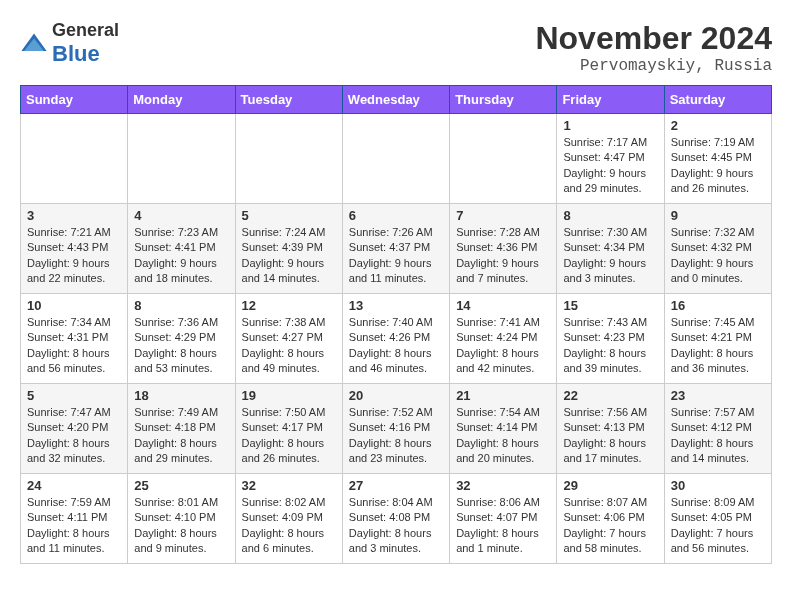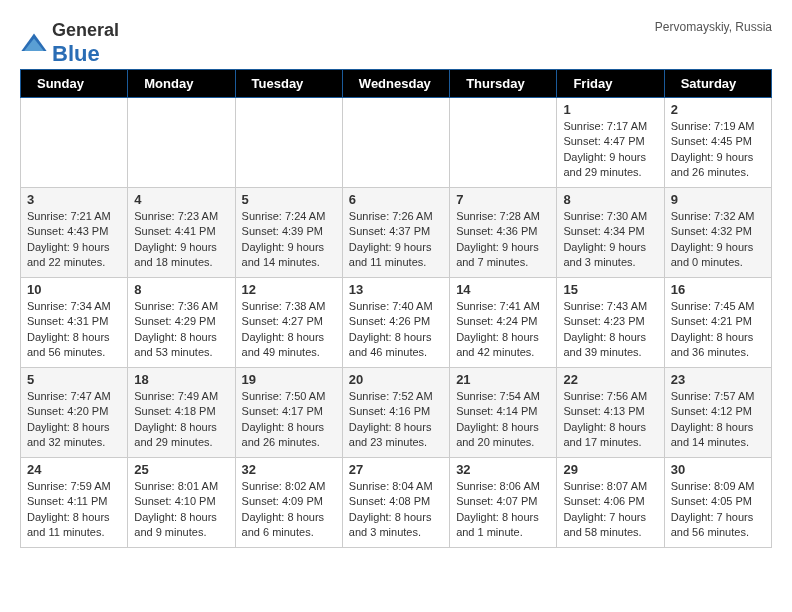--- a/index.html
+++ b/index.html
@@ -7,53 +7,54 @@
       font-family: Arial, sans-serif;
       background: #fff;
       width: 792px;
       min-height: 612px;
       padding: 20px;
     }
     .header {
       display: flex;
       justify-content: space-between;
       align-items: flex-start;
-      margin-bottom: 2px;
+      margin-bottom: 10px;
     }
     .logo {
       display: flex;
       align-items: center;
       gap: 4px;
     }
     .logo-icon {
       width: 28px;
       height: 28px;
     }
     .title-block {
       text-align: right;
     }
     .month-title {
       font-size: 32px;
       font-weight: bold;
       color: #333;
     }
     .location-title {
-      font-size: 12px;
+      font-size: 16px;
       color: #555;
+      font-family: Liberation Mono, monospace;
     }
     .calendar {
       width: 100%;
       border-collapse: collapse;
       border: 1px solid #ccc;
     }
     .calendar th {
-      background-color: #000000;
+      background-color: #8b5cf6;
       color: white;
       font-size: 13px;
-      padding: 6px 16px;
+      padding: 6px 5px;
       text-align: left;
       border: 1px solid #1a5a9a;
     }
     .calendar td {
       vertical-align: top;
       border: 1px solid #ccc;
       padding: 4px 6px;
       width: calc(100% / 7);
       min-height: 80px;
       height: 90px;
@@ -84,20 +85,21 @@
     <svg class="logo-icon" viewBox="0 0 40 40" xmlns="http://www.w3.org/2000/svg">
       <polygon points="20,5 38,30 2,30" fill="#2a6db5"></polygon>
       <polygon points="20,12 34,30 6,30" fill="#5a9fd4"></polygon>
     </svg>
     <div>
       <span style="font-size:18px;font-weight:bold;color:#333;">General</span><br>
       <span style="font-size:22px;font-weight:bold;color:#2a6db5;">Blue</span>
     </div>
   </div>
   <div class="title-block">
+    <div class="month-title">November 2024</div>
     <div class="location-title">Pervomayskiy, Russia</div>
   </div>
 </div>
 
 <table class="calendar">
   <thead>
     <tr>
     <th>Sunday</th>
         <th>Monday</th>
         <th>Tuesday</th>

